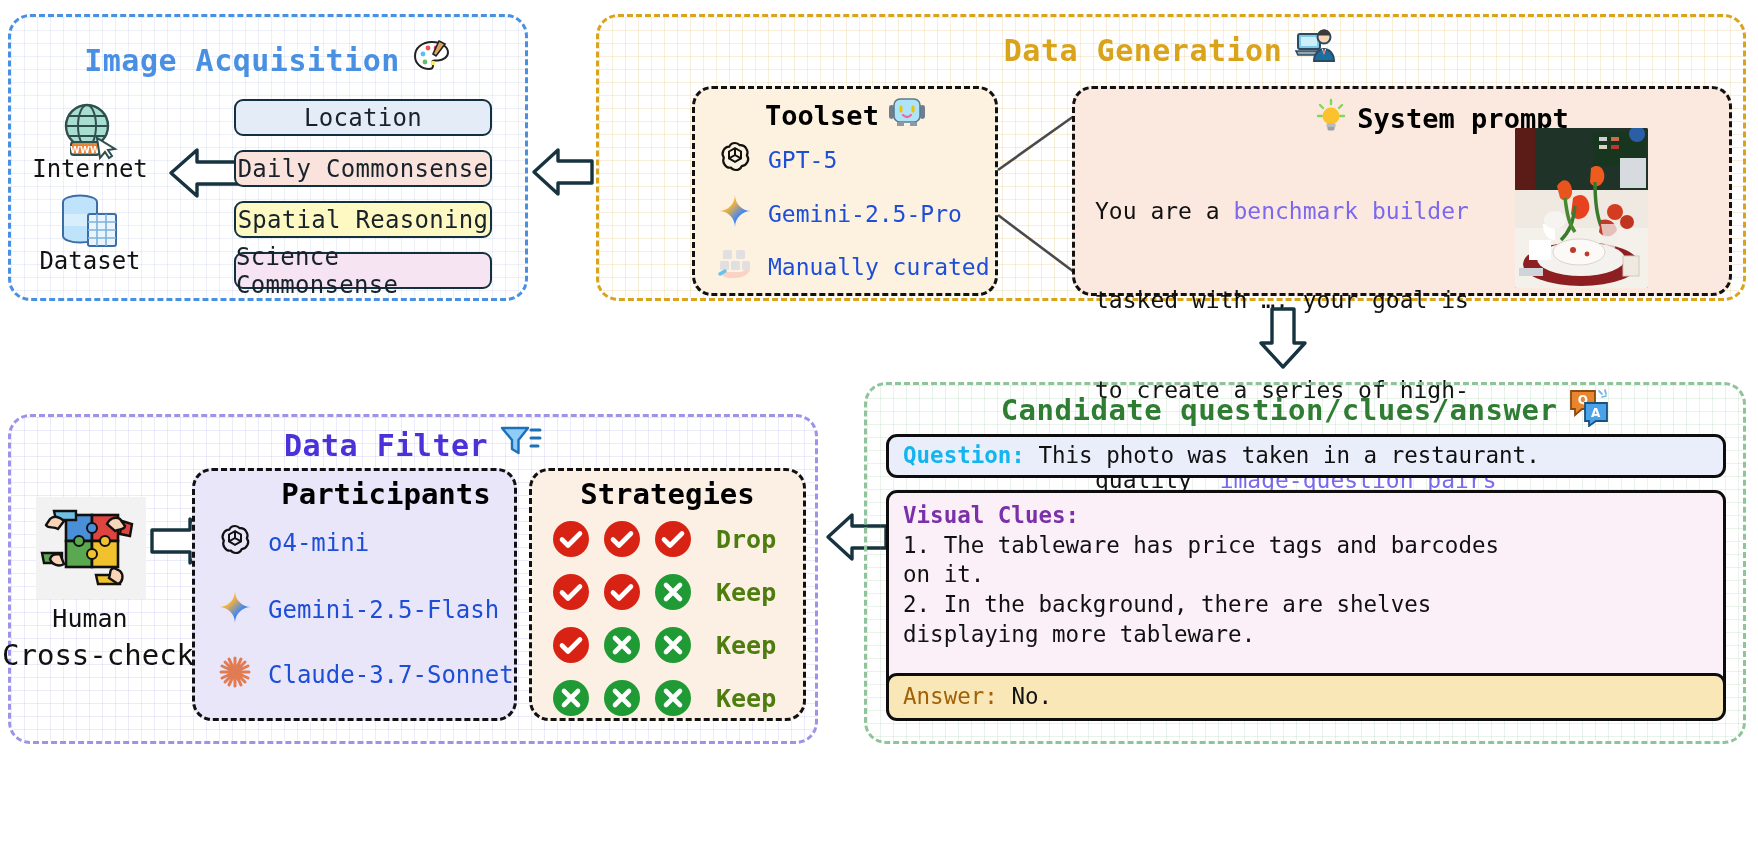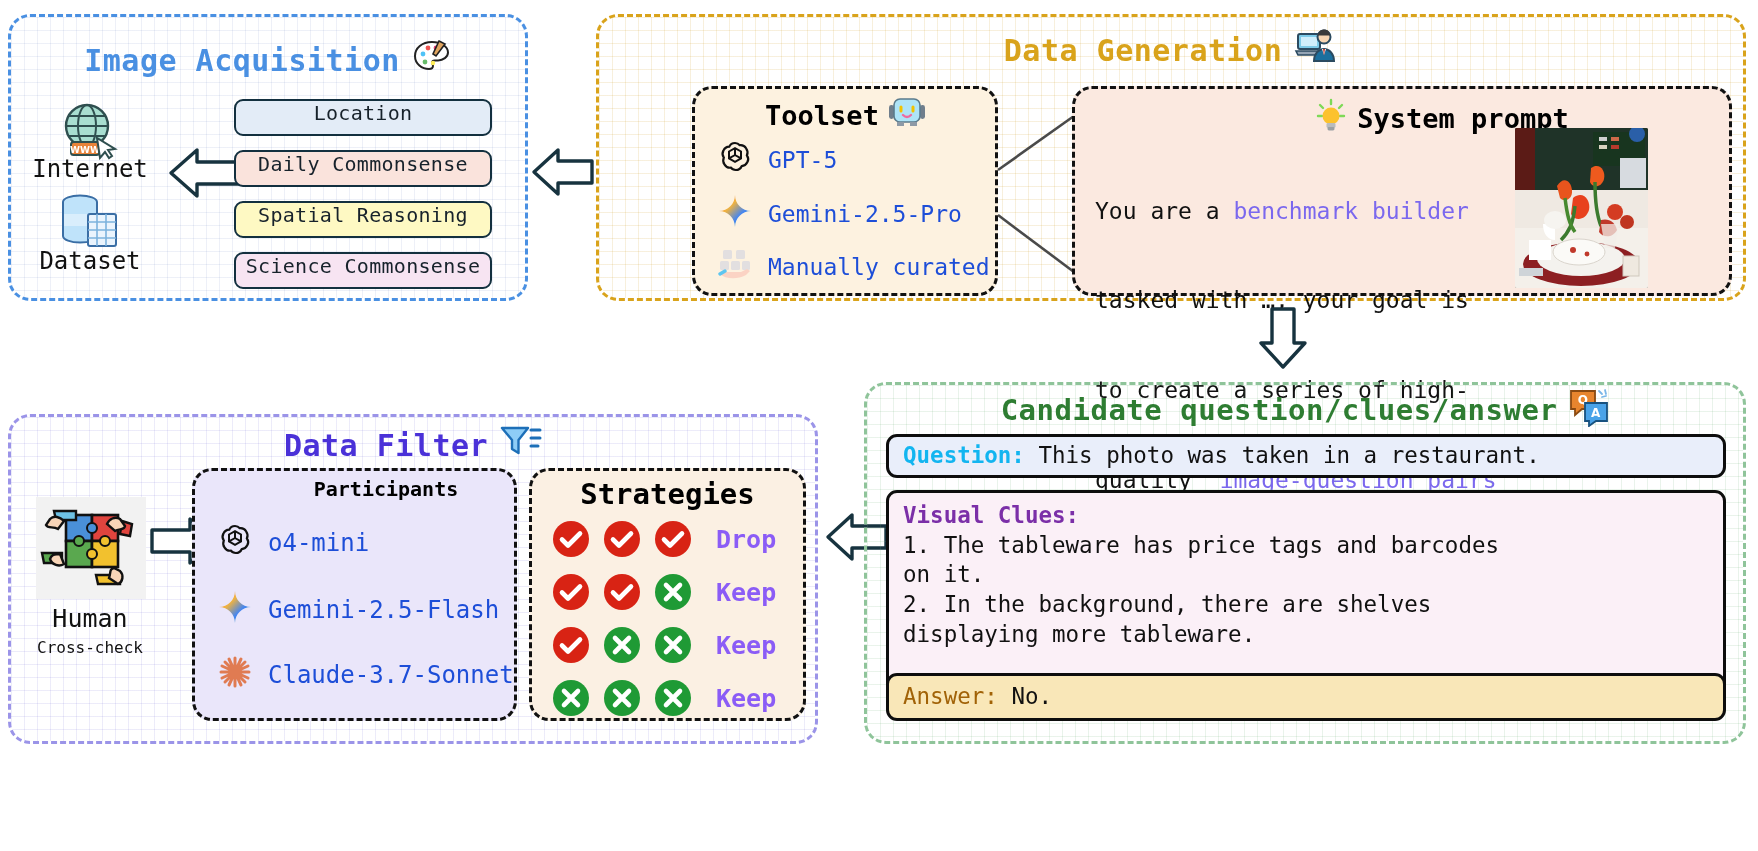--- a/index.html
+++ b/index.html
@@ -60,22 +60,22 @@
   
   .card{
     position:absolute;box-sizing:border-box;
     border:3px dashed #111;border-radius:20px;
   }
 
   
   .chip{
     position:absolute;box-sizing:border-box;
     border:2.5px solid #13303f;border-radius:9px;
-    display:flex;align-items:flex-start;justify-content:center;
-    font-size:20px;color:#17222b;letter-spacing:.3px;
+    display:flex;align-items:center;justify-content:center;
+    font-size:24px;color:#17222b;letter-spacing:.3px;
   }
 
   .src-label{
     position:absolute;text-align:center;font-size:24px;color:#111;white-space:nowrap;
   }
 
   .row-item{
     position:absolute;display:flex;align-items:center;gap:16px;
     font-size:23px;color:#1d4ed8;white-space:nowrap;
   }
@@ -97,21 +97,21 @@
     border:3px solid #0d0d0d;border-radius:11px;
     font-size:22.5px;line-height:1.32;color:#111;
     padding:8px 14px;
   }
   .lbl-q{color:#12b5f0;font-weight:bold;}
   .lbl-v{color:#7b2fa8;font-weight:bold;}
   .lbl-a{color:#a16207;font-weight:normal;}
 
   .strat-row{position:absolute;display:flex;align-items:center;gap:13px;}
   .mark{width:38px;height:38px;border-radius:50%;display:block;}
-  .strat-label{font-size:25px;font-weight:bold;color:#8b5cf6;margin-left:11px;}
+  .strat-label{font-size:25px;font-weight:bold;color:#4d7c0f;margin-left:11px;}
 
   .arrow{position:absolute;}
   .thumb{position:absolute;border-radius:2px;overflow:hidden;}
   .lead{position:absolute;pointer-events:none;}
 </style>
 </head>
 <body>
 
 <div class="stage">
 
@@ -363,31 +363,31 @@
         <path d="M14 22c4-4 10-2 14 2l-6 8c-5-3-10 0-12-4z" fill="#f8d5b8" stroke="#111" stroke-width="2.4"></path>
         <path d="M86 24l10 3-2 12-10-2z" fill="#e0443e" stroke="#111" stroke-width="2.4"></path>
         <path d="M84 22c-5-3-11 0-13 5l8 7c4-3 9 0 10-5z" fill="#f8d5b8" stroke="#111" stroke-width="2.4"></path>
         <path d="M6 56h20v10H8z" fill="#5aa84f" stroke="#111" stroke-width="2.4"></path>
         <path d="M14 62c2 6 9 8 14 5l-4-10c-4 1-8-1-10 5z" fill="#f8d5b8" stroke="#111" stroke-width="2.4"></path>
         <path d="M60 78h24v9H62z" fill="#f2c12e" stroke="#111" stroke-width="2.4"></path>
         <path d="M84 74c4 4 3 11-2 13l-9-6c2-5 0-9 5-10z" fill="#f8d5b8" stroke="#111" stroke-width="2.4"></path>
       </svg>
     </div>
     <div class="src-label" style="left:10px;top:604px;width:160px;font-size:25px;">Human</div>
-    <div class="src-label" style="left:2px;top:638px;width:176px;font-size:16px;">Cross-check</div>
+    <div class="src-label" style="left:2px;top:638px;width:176px;font-size:29px;">Cross-check</div>
   </div>
 
   <div class="arrow" style="left:148px;top:512px;">
     <svg width="72" height="58" viewBox="0 0 72 58">
       <path d="M4 29L30 7v11h38v22H30v11z" fill="#fff" stroke="#17333f" stroke-width="3.4" stroke-linejoin="round" transform="translate(72,0) scale(-1,1)"></path>
     </svg>
   </div>
 
   <div class="card" style="left:192px;top:468px;width:325px;height:253px;background:#eae6fa;"></div>
-  <div class="card-head" style="left:192px;top:477px;width:388px;font-size:20px;">
+  <div class="card-head" style="left:192px;top:477px;width:388px;font-size:29px;">
     <span>Participants</span>
   </div>
 
   <div class="row-item" style="left:218px;top:523px;font-size:24px;">
     <span>
       <svg width="34" height="34" viewBox="0 0 34 34">
         <path d="M17 3c-2.6 0-4.8 1.5-5.8 3.7-2.5.1-4.7 1.6-5.8 3.9-1.3 2.3-1 5 .4 7-1 2.3-.7 5 .8 7 1.3 2.2 3.8 3.4 6.3 3.1C14 29.3 15.9 30 17.8 30c2.6 0 4.9-1.5 5.9-3.8 2.4-.2 4.5-1.7 5.6-3.9 1.3-2.3 1-5-.4-7 1-2.3.7-5-.8-7-1.3-2.2-3.8-3.4-6.3-3.1C20.6 3.8 18.9 3 17 3z" fill="none" stroke="#111" stroke-width="2.2"></path>
         <path d="M11 11.5l6-3.4 6 3.4v6.9l-6 3.4-6-3.4z" fill="none" stroke="#111" stroke-width="2"></path>
         <path d="M17 8.1v6.9l6 3.4M17 15l-6 3.4" stroke="#111" stroke-width="2" fill="none"></path>
       </svg>

